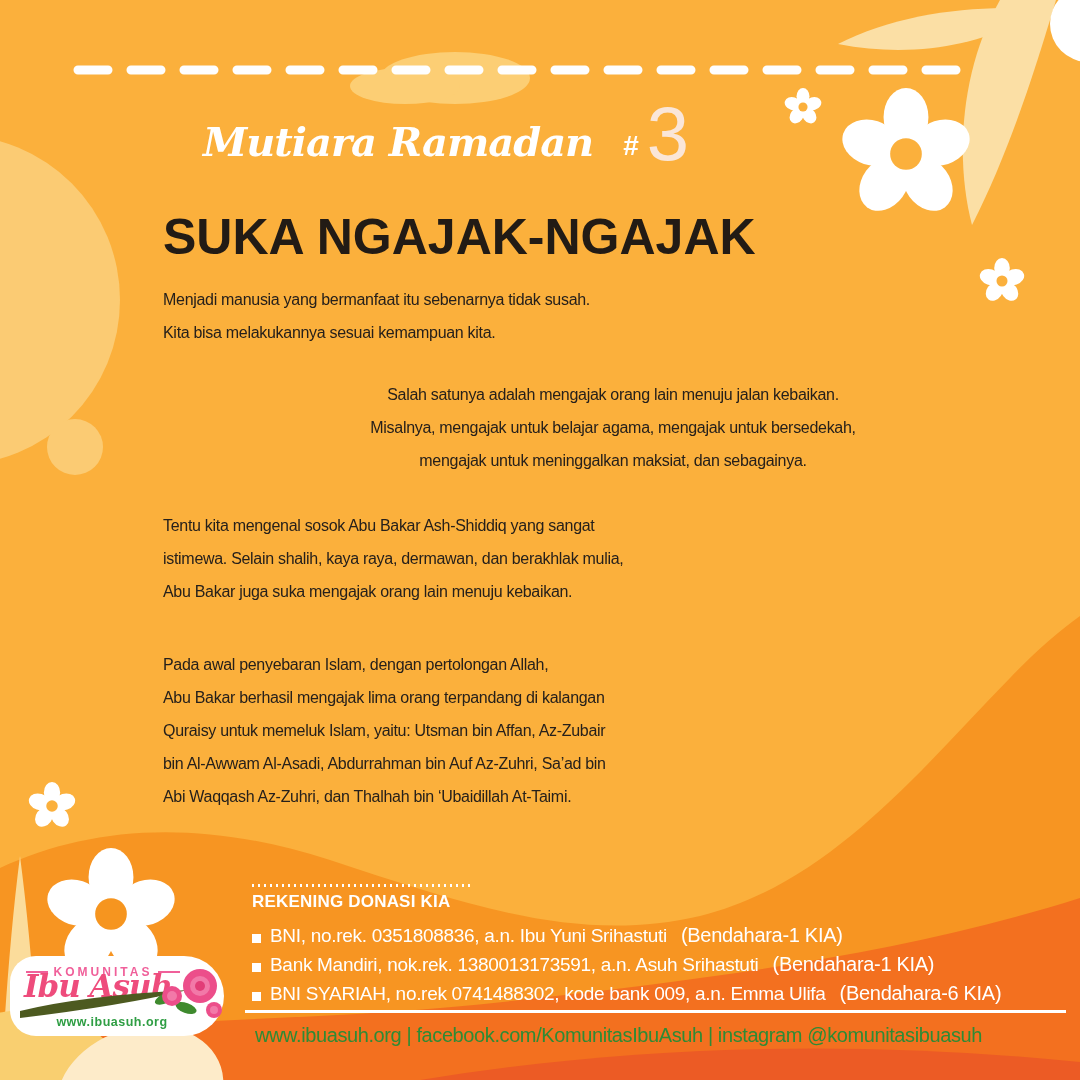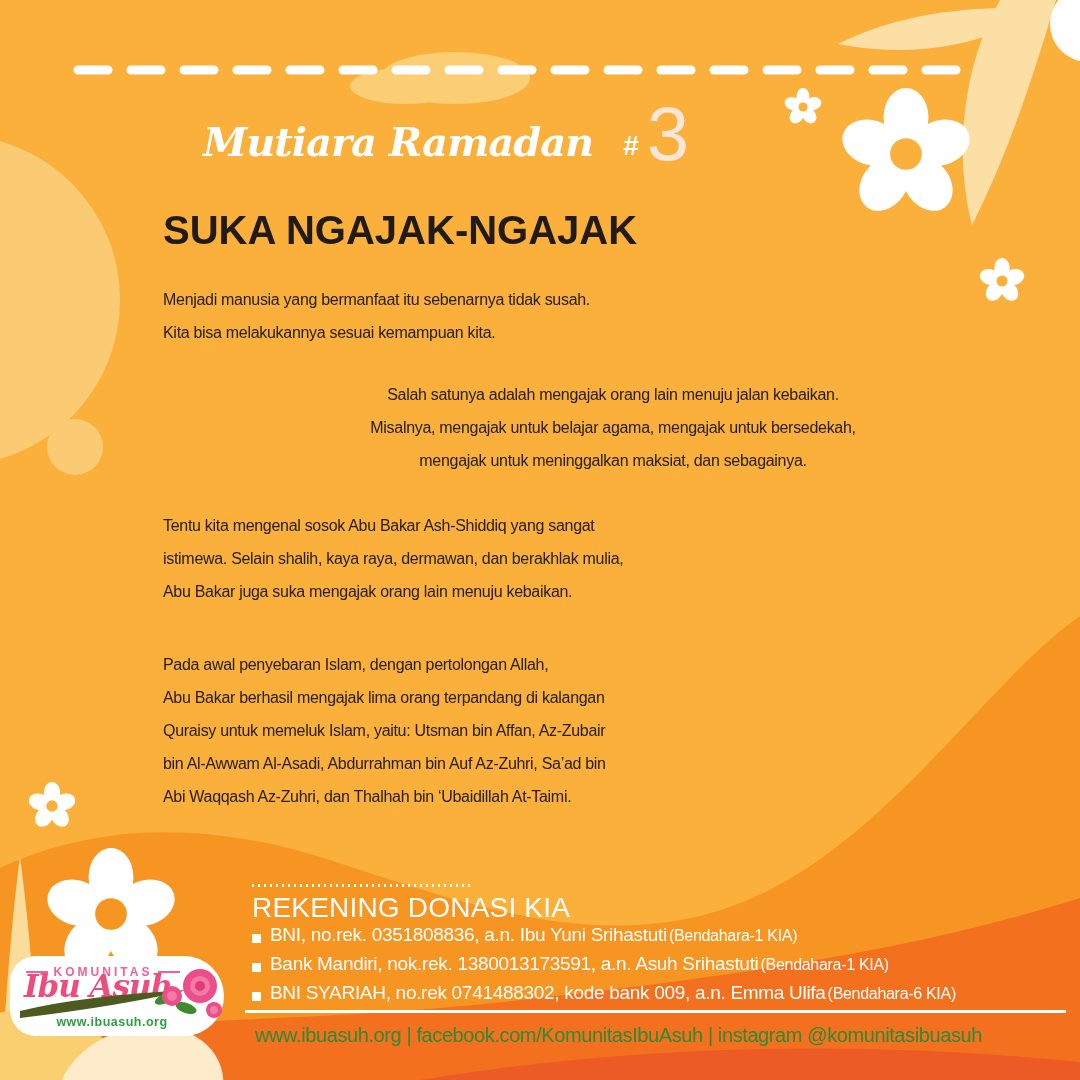--- a/index.html
+++ b/index.html
@@ -13,34 +13,34 @@
   .circle{border-radius:50%;background:#FBCB73;}
   .cloud-e{border-radius:50%;background:#FCCE74;}
   
   .dashline{left:0;top:0;}
   
   .script-row{left:163px;top:94px;display:flex;align-items:flex-start;color:#fff;margin-left:40px;}
   .script-title{font-family:"DejaVu Serif",serif;font-style:italic;font-weight:600;font-size:40px;letter-spacing:-1px;margin-top:24px;}
   .hash{font-size:28px;font-weight:700;margin-left:30px;margin-top:36px;}
   .big-num{font-size:76px;line-height:1;color:#FAE6D8;margin-left:8px;margin-top:2px;font-weight:400;}
   
-  .article-title{left:163px;top:208px;font-size:40px;font-weight:800;color:#221B15;letter-spacing:0px;}
+  .article-title{left:163px;top:208px;font-size:50px;font-weight:800;color:#221B15;letter-spacing:0px;}
   .paragraphs{left:163px;top:283px;width:900px;color:#26201B;font-size:16px;line-height:33px;letter-spacing:-0.3px;font-weight:500;}
   .paragraphs p{margin:0;white-space:pre;}
   .paragraphs p.p1{margin-bottom:29px;}
   .paragraphs p.p2{margin-bottom:32px;text-align:center;}
   .paragraphs p.p3{margin-bottom:40px;}
   
   .dotted-rule{left:252px;top:884px;width:218px;height:3px;
     background:repeating-linear-gradient(90deg,#fff 0 2px,rgba(255,255,255,0) 2px 6px);}
-  .donation-heading{left:252px;top:892px;color:#fff;font-size:28px;font-weight:400;letter-spacing:0.2px;}
+  .donation-heading{left:252px;top:892px;color:#fff;font-size:17px;font-weight:700;letter-spacing:0.2px;}
   .accounts{left:252px;top:924px;color:#fff;}
   .account-line{display:flex;align-items:baseline;height:29px;font-size:19px;letter-spacing:-0.3px;white-space:pre;}
   .bullet{width:9px;height:9px;background:#fff;display:inline-block;margin-right:9px;align-self:center;flex:0 0 auto;}
-  .account-note{font-size:16px;margin-left:2px;}
+  .account-note{font-size:20px;margin-left:14px;}
   .footer-divider{left:245px;top:1010px;width:821px;height:3px;background:#fff;}
   .footer-text{left:255px;top:1024px;color:#2E8B35;font-size:20px;letter-spacing:-0.4px;font-weight:500;}
   
   .logo-pill{left:10px;top:956px;width:214px;height:80px;background:#fff;border-radius:26px 40px 40px 26px;z-index:6;}
   .logo-komunitas{position:absolute;left:0;right:28px;top:9px;display:flex;align-items:center;justify-content:center;color:#F0609A;font-size:12px;font-weight:700;letter-spacing:3px;}
   .logo-komunitas .dashl{width:22px;height:2px;background:#F0609A;margin:0 6px;}
   .logo-name{position:absolute;left:14px;top:12px;color:#EE4C7C;font-family:"DejaVu Serif",serif;font-style:italic;font-weight:700;font-size:31px;letter-spacing:-1px;}
   .logo-web{position:absolute;left:0;right:10px;bottom:7px;text-align:center;color:#2F9E44;font-size:12.5px;font-weight:700;letter-spacing:0.5px;}
   .z1{z-index:1}.z2{z-index:2}.z3{z-index:3}.z4{z-index:4}.z5{z-index:5}
 </style>

